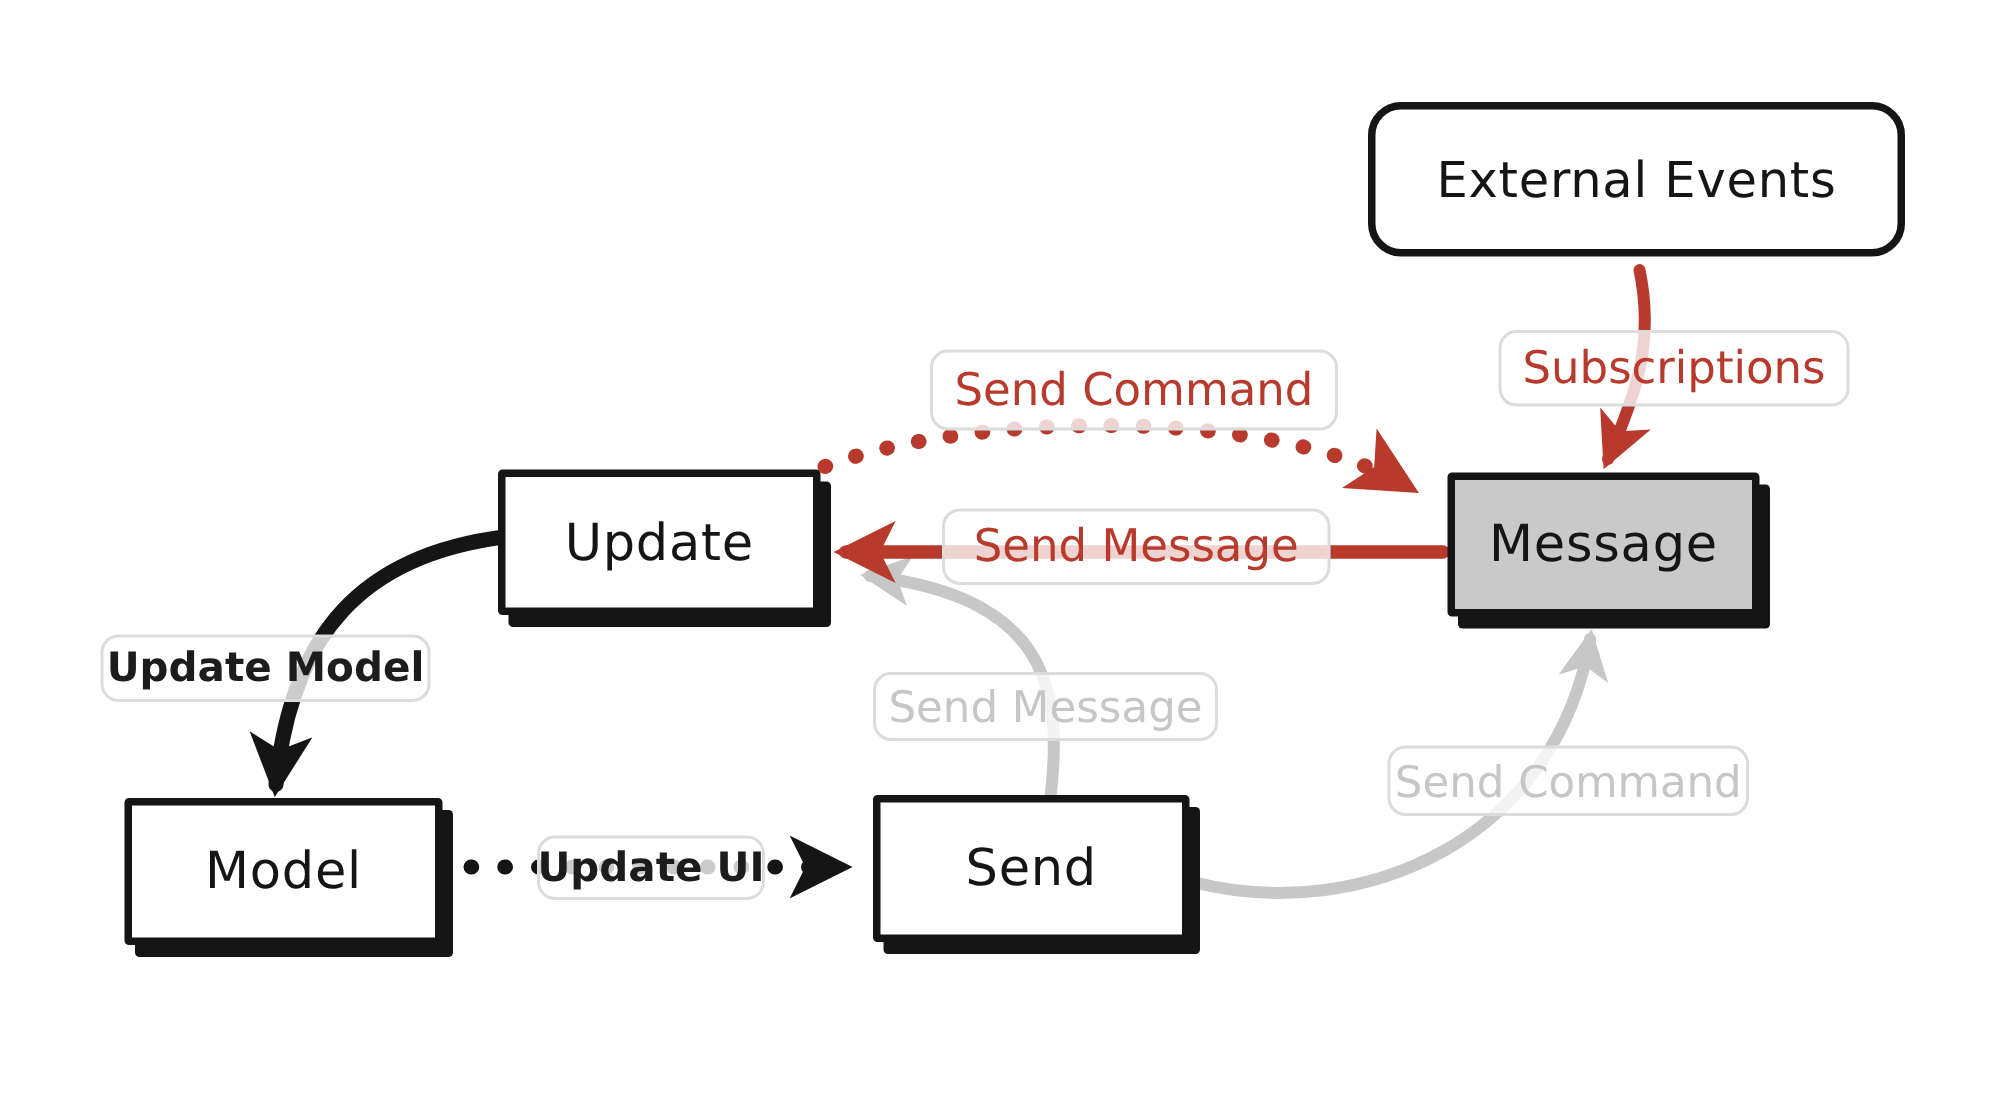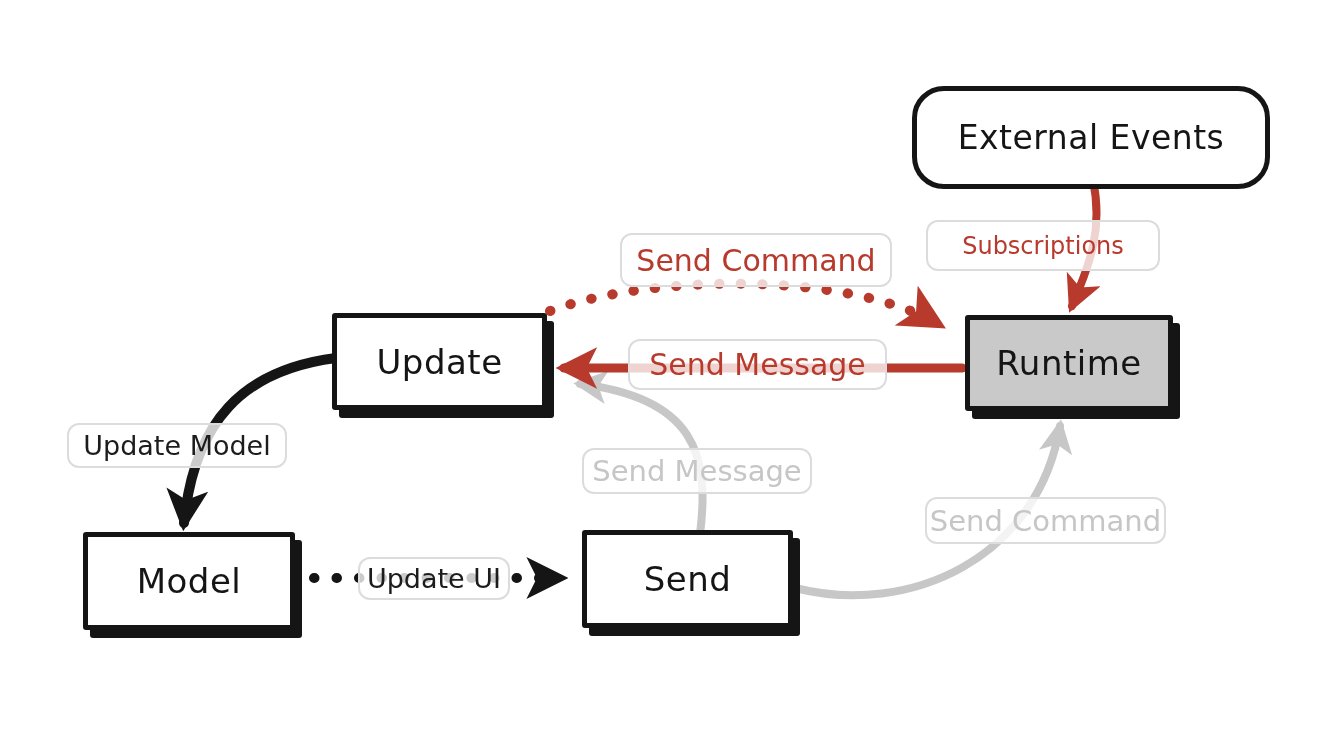--- a/index.html
+++ b/index.html
@@ -32,22 +32,22 @@
     background: #ffffff;
     border: 5px solid var(--black);
     color: var(--black);
     font-size: 34px;
     font-weight: 500;
     letter-spacing: 0.5px;
     z-index: 3;
   }
   .node.shadowed { box-shadow: 7px 8px 0 0 var(--black); border-radius: 3px; }
   .node-external {
-    left: 912px; top: 86px; width: 358px; height: 103px;
-    border-radius: 32px;
+    left: 912px; top: 68px; width: 358px; height: 103px;
+    border-radius: 22px;
     font-size: 33px;
   }
   .node-runtime  { left: 965px; top: 315px; width: 208px; height: 96px; background: var(--runtime-fill); }
   .node-update   { left: 332px; top: 313px; width: 215px; height: 97px; }
   .node-model    { left: 83px;  top: 532px; width: 212px; height: 98px; }
   .node-view     { left: 582px; top: 530px; width: 211px; height: 98px; }
 
   
   .pill {
     position: absolute;
@@ -55,23 +55,23 @@
     align-items: center;
     justify-content: center;
     background: rgba(255, 255, 255, 0.78);
     border: 2px solid var(--pill-border);
     border-radius: 12px;
     z-index: 2;
     white-space: nowrap;
   }
   .pill.red   { color: var(--red); }
   .pill.grayt { color: var(--gray-text); }
-  .pill.blackt{ color: #1c1c1c; }
+  .pill.blackt{ color: #1c1c1c; font-weight: bold; }
 
-  .lbl-subscriptions      { left: 926px; top: 220px; width: 234px; height: 51px; font-size: 24px; }
+  .lbl-subscriptions      { left: 999px; top: 220px; width: 234px; height: 51px; font-size: 30px; }
   .lbl-send-command-red   { left: 620px; top: 233px; width: 272px; height: 54px; font-size: 30px; }
   .lbl-send-message-red   { left: 628px; top: 339px; width: 259px; height: 51px; font-size: 30px; }
   .lbl-send-message-gray  { left: 582px; top: 448px; width: 230px; height: 46px; font-size: 29px; }
   .lbl-send-command-gray  { left: 925px; top: 497px; width: 241px; height: 47px; font-size: 29px; }
   .lbl-update-model       { left: 67px;  top: 423px; width: 220px; height: 45px; font-size: 27px; }
   .lbl-update-ui          { left: 358px; top: 557px; width: 152px; height: 43px; font-size: 27px; }
 </style>
 </head>
 <body>
 
@@ -114,21 +114,21 @@
   <div class="pill grayt lbl-send-message-gray">Send Message</div>
 
   <div class="pill grayt lbl-send-command-gray">Send Command</div>
 
   <div class="pill blackt lbl-update-model">Update Model</div>
 
   <div class="pill blackt lbl-update-ui">Update UI</div>
 
   <div class="node node-external">External Events</div>
 
-  <div class="node node-runtime shadowed">Runtime</div>
+  <div class="node node-runtime shadowed">Message</div>
 
   <div class="node node-model shadowed">Model</div>
 
   <div class="node node-update shadowed">Update</div>
 
   <div class="node node-view shadowed">Send</div>
 
 </div>
 
 </body></html>

